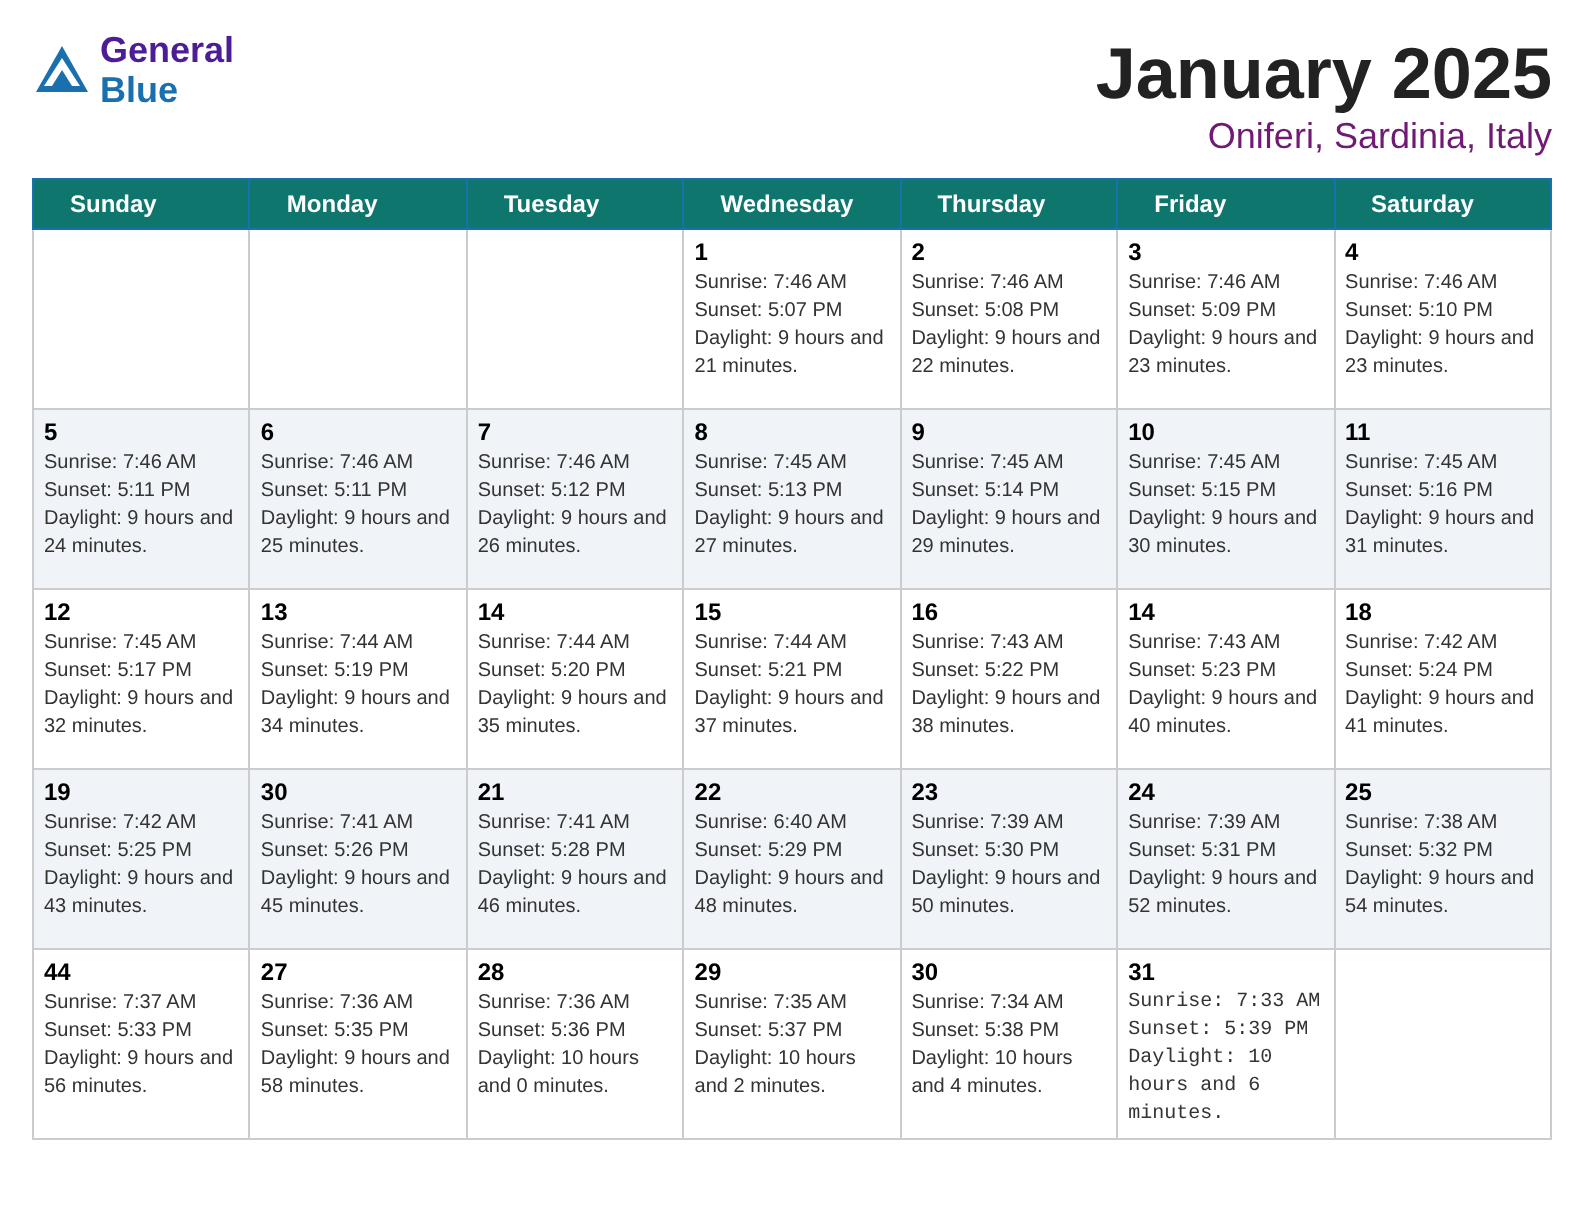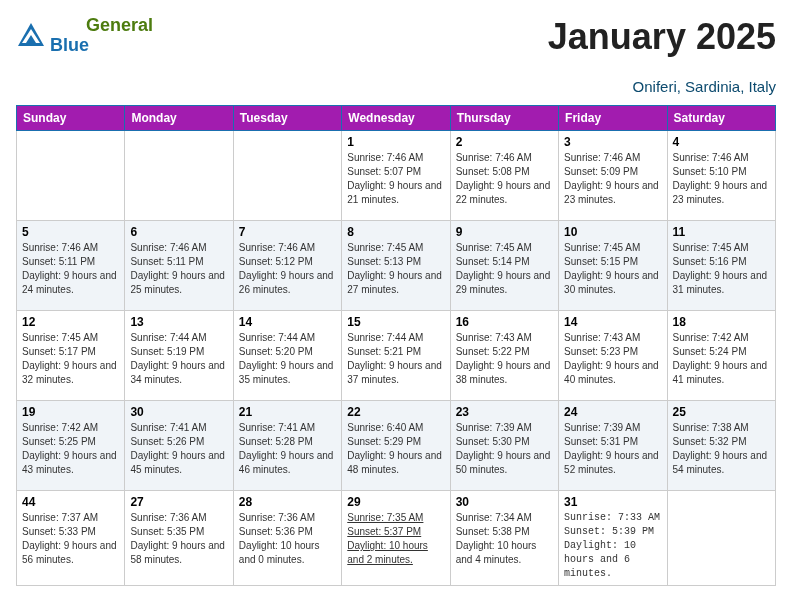--- a/index.html
+++ b/index.html
@@ -24,56 +24,54 @@
       align-items: center;
     }
     .logo-text {
       display: flex;
       flex-direction: column;
       line-height: 1.1;
     }
     .logo-general {
       font-size: 18px;
       font-weight: bold;
-      color: #4d7c0f;
-      margin-left: 36px;
+      color: #4c1d95;
     }
     .logo-blue {
       font-size: 18px;
       font-weight: bold;
       color: #1a6faf;
     }
     .logo-icon {
       width: 30px;
       height: 30px;
       margin-right: 4px;
     }
     .title-block {
       text-align: right;
     }
     .month-title {
       font-size: 36px;
       font-weight: bold;
       color: #222;
     }
     .location {
-      font-size: 15px;
-      color: #0c4a6e;
-      margin-top: 20px;
+      font-size: 18px;
+      color: #701a75;
     }
     .calendar {
       width: 100%;
       border-collapse: collapse;
       font-size: 11px;
     }
     .calendar th {
-      background-color: #a21caf;
+      background-color: #0f766e;
       color: #fff;
       text-align: left;
-      padding: 5px 6px;
+      padding: 5px 18px;
       font-size: 12px;
       font-weight: bold;
       border: 1px solid #1a6faf;
     }
     .calendar td {
       vertical-align: top;
       border: 1px solid #ccc;
       padding: 4px 5px;
       width: calc(100% / 7);
       min-height: 80px;
@@ -310,21 +308,21 @@
 Daylight: 9 hours and 58 minutes.</div>
           </td>
           <td>
             <span class="day-num">28</span>
             <div class="day-info" style="white-space: pre-line;">Sunrise: 7:36 AM
 Sunset: 5:36 PM
 Daylight: 10 hours and 0 minutes.</div>
           </td>
           <td>
             <span class="day-num">29</span>
-            <div class="day-info" style="white-space: pre-line; text-decoration: underline;">Sunrise: 7:35 AM
+            <div class="day-info" style="white-space: pre-line;">Sunrise: 7:35 AM
 Sunset: 5:37 PM
 Daylight: 10 hours and 2 minutes.</div>
           </td>
           <td>
             <span class="day-num">30</span>
             <div class="day-info" style="white-space: pre-line;">Sunrise: 7:34 AM
 Sunset: 5:38 PM
 Daylight: 10 hours and 4 minutes.</div>
           </td>
           <td>

